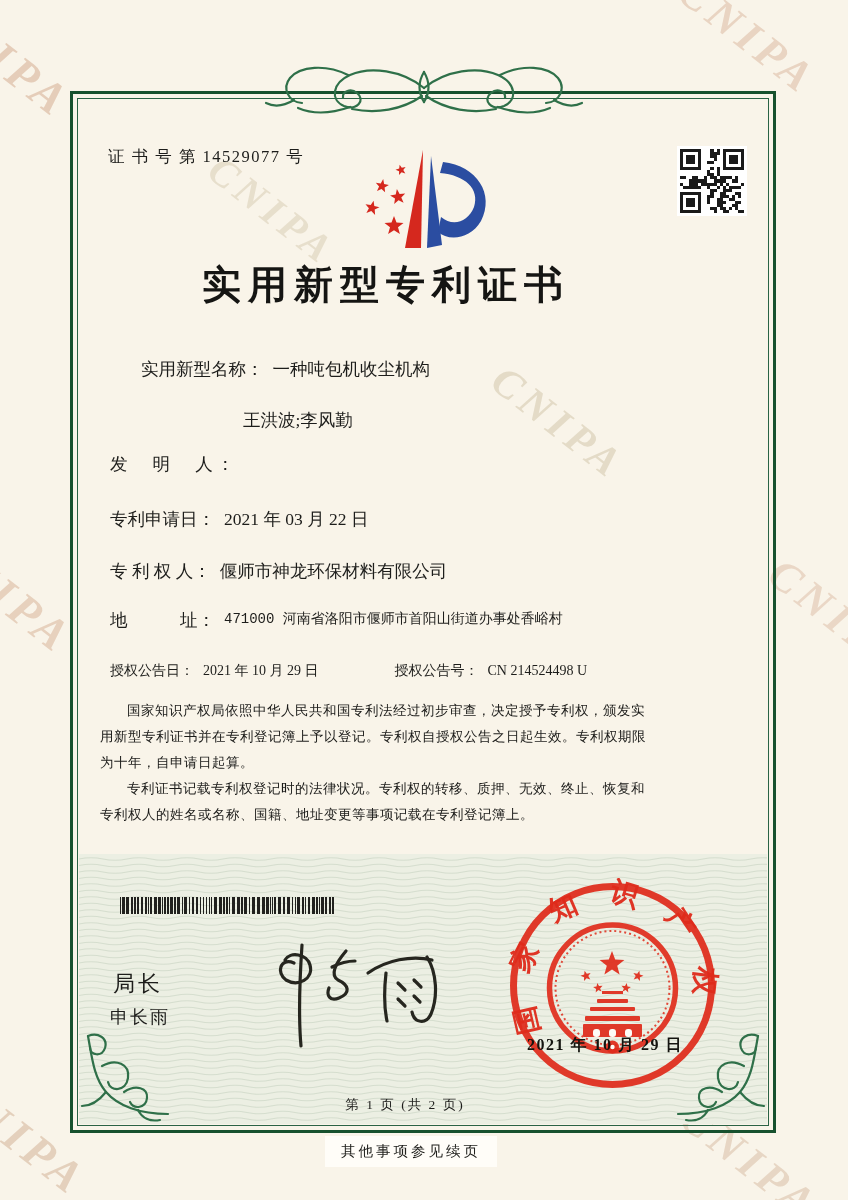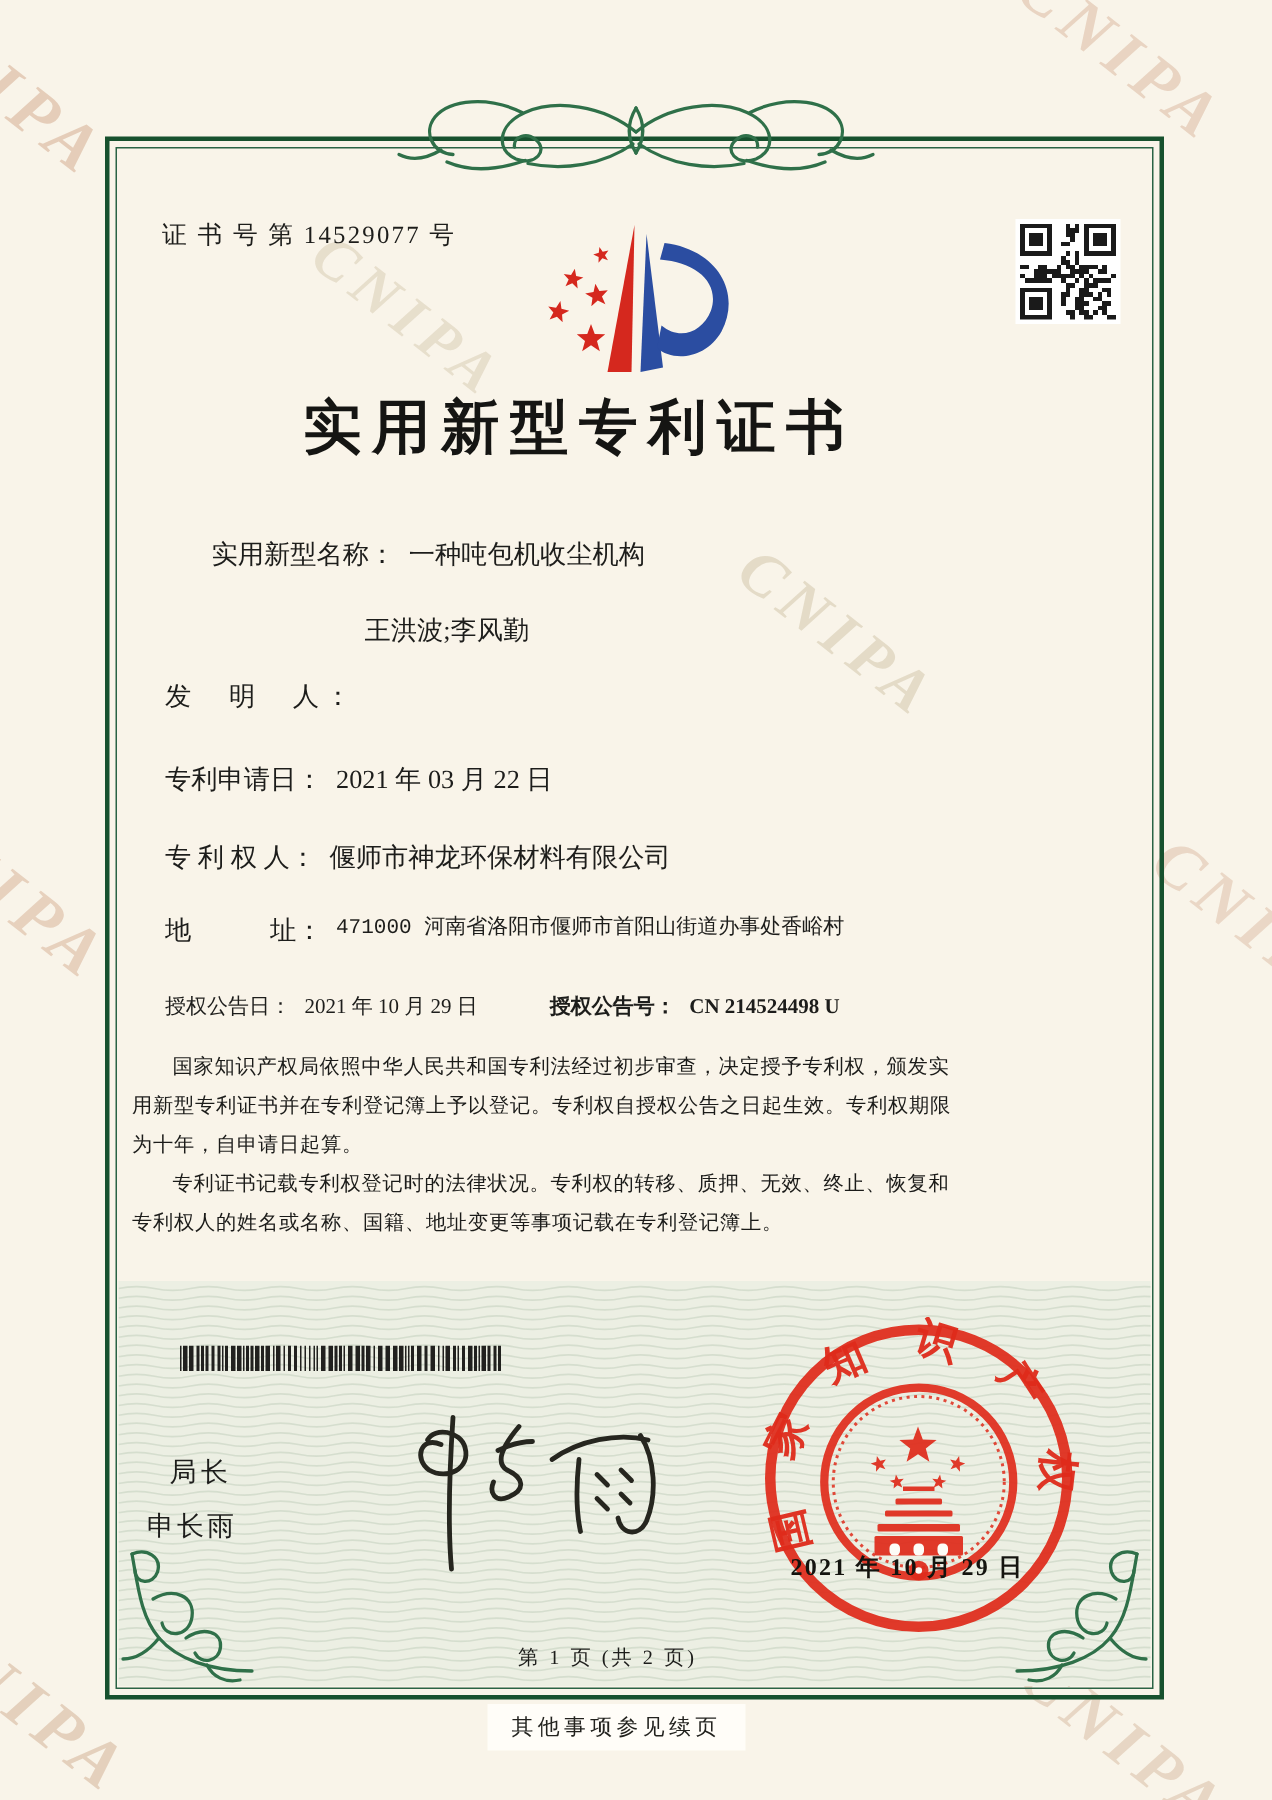--- a/index.html
+++ b/index.html
@@ -43,29 +43,29 @@
     font-size:39px;font-weight:700;letter-spacing:7px;color:#151513;}
   
   .field-row{position:absolute;left:110px;font-size:17.5px;white-space:nowrap;}
   .flabel{display:inline-block;vertical-align:top;}
   .flabel.spread{width:124px;text-align:justify;text-align-last:justify;margin-top:44px;}
   .fvalue{padding-left:9px;}
   #row-name{top:357px;margin-left:31px;}  #row-inventor{top:408px;} #row-patno{top:458px;}
   #row-filing{top:507px;} #row-patentee{top:559px;} #row-address{top:608px;font-family:Liberation Mono, monospace;}
   #row-grant{top:662px;font-size:14px;}
   #row-address .fvalue{font-size:14px;}
-  .fgroup2{margin-left:48px;font-weight:bold;}
-  
-  .body-text{position:absolute;left:88px;top:698px;width:548px;
+  .fgroup2{margin-left:76px;}
+  
+  .body-text{position:absolute;left:100px;top:698px;width:548px;
     font-size:13.5px;line-height:26px;letter-spacing:.5px;color:#1b1b19;}
   .body-text p{margin:0;text-indent:2em;}
   
   .barcode{position:absolute;left:120px;top:897px;width:218px;height:17px;}
-  .signer-title{position:absolute;left:113px;top:969px;font-size:18px;letter-spacing:3px;}
-  .signer-name{position:absolute;left:98px;top:1005px;font-size:18px;letter-spacing:2px;}
+  .signer-title{position:absolute;left:113px;top:969px;font-size:22px;letter-spacing:3px;}
+  .signer-name{position:absolute;left:110px;top:1005px;font-size:18px;letter-spacing:2px;}
   .signature{position:absolute;left:228px;top:933px;width:235px;height:118px;}
   .sig-stroke{stroke:#26261f;fill:none;stroke-width:3.2;stroke-linecap:round;stroke-linejoin:round;}
   .seal{position:absolute;left:505px;top:878px;width:215px;height:215px;}
   .seal-ring{fill:none;stroke:#df2b1b;stroke-width:7;opacity:.93;}
   .seal-wreath{fill:none;stroke:#df2b1b;stroke-width:5.5;opacity:.92;}
   .seal-wreath2{fill:none;stroke:#df2b1b;stroke-width:2;stroke-dasharray:2,3;opacity:.85;}
   .seal-red{fill:#df2b1b;opacity:.93;}
   .seal-white{fill:#fdfcf7;}
   .seal-text{fill:#df2b1b;font-weight:700;opacity:.95;font-family:"Liberation Serif",serif;}
   .seal-date{position:absolute;left:527px;top:1035px;font-size:16px;font-weight:600;

